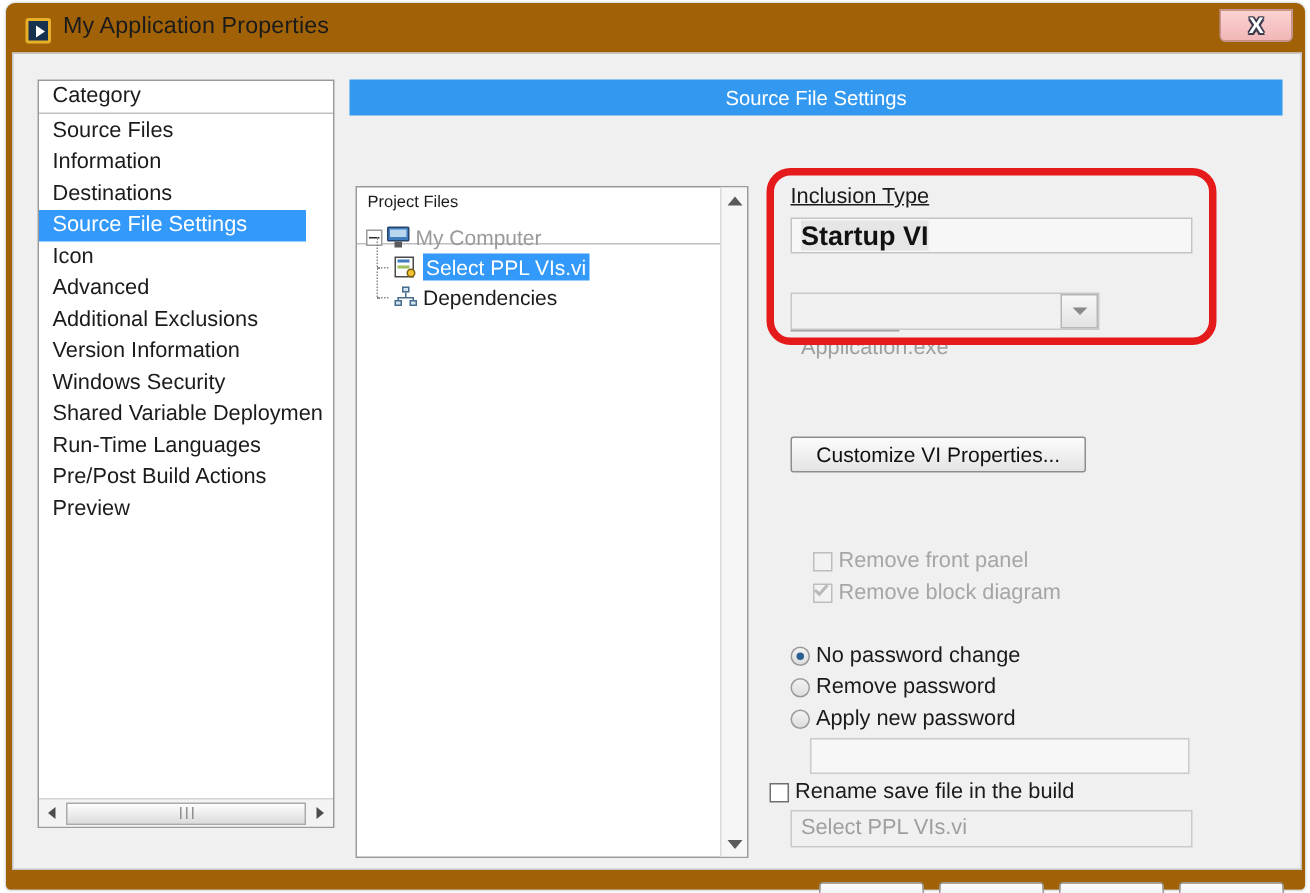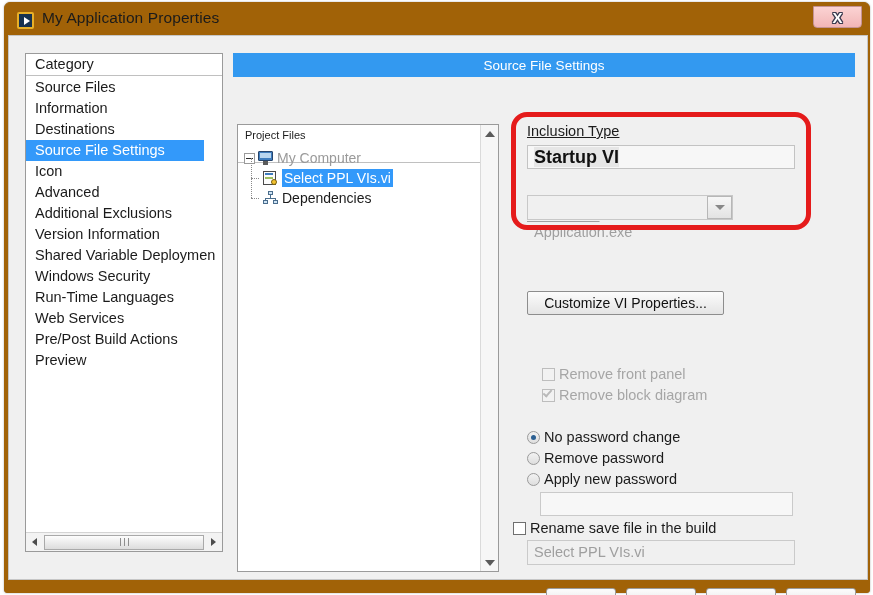--- a/index.html
+++ b/index.html
@@ -376,24 +376,23 @@
       <div id="category-header">Category</div>
       <div id="category-list">
           <div class="cat-item">Source Files</div>
           <div class="cat-item">Information</div>
           <div class="cat-item">Destinations</div>
           <div class="cat-item selected">Source File Settings</div>
           <div class="cat-item">Icon</div>
           <div class="cat-item">Advanced</div>
           <div class="cat-item">Additional Exclusions</div>
           <div class="cat-item">Version Information</div>
+          <div class="cat-item">Windows Security</div>
           <div class="cat-item">Shared Variable Deploymen</div>
-          <div class="cat-item">Windows Security</div>
           <div class="cat-item">Run-Time Languages</div>
-          <div class="cat-item">Web Services</div>
           <div class="cat-item">Pre/Post Build Actions</div>
           <div class="cat-item">Preview</div>
         </div>
       <div id="cat-hscroll">
         <div class="sb-arrow">
             <span class="tl"></span>
           </div>
         <div id="cat-thumb">
           <span class="grip"></span>
             <span class="grip"></span>

